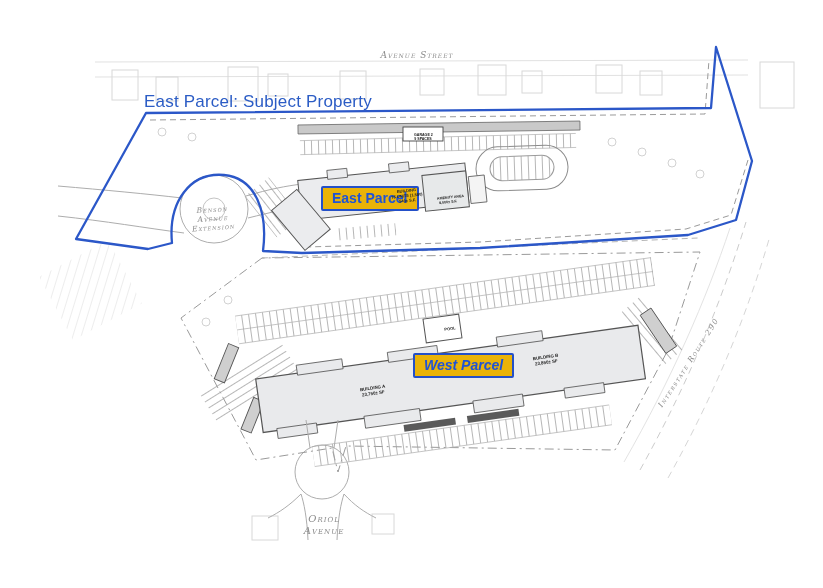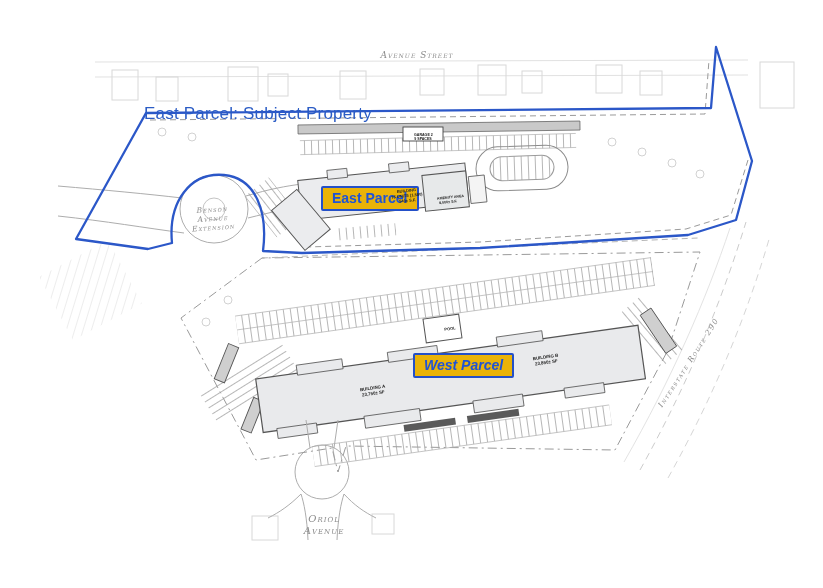--- a/index.html
+++ b/index.html
@@ -178,21 +178,21 @@
       <path d="M310,448 L306,420"></path>
         <path d="M334,448 L338,420"></path>
     </g>
 
     <path d="M146,113 L711,108 L716,47 L752,161 L736,220 L688,235 L480,248 L302,253 L263,251
              C268,212 256,178 224,175 C190,172 168,202 172,243 L148,249 L76,239 Z" fill="none" stroke="#2b57c8" stroke-width="2.3" stroke-linejoin="round"></path>
   </svg>
 
   <div class="lbl street street-sm" style="left:352px;top:50px;width:130px;">Avenue Street</div>
 
-  <div class="lbl subject-label" style="left:144px;top:104px;">East Parcel: Subject Property</div>
+  <div class="lbl subject-label" style="left:144px;top:92px;">East Parcel: Subject Property</div>
 
   <div class="parcel-tag" style="left:321px;top:186px;">East Parcel</div>
 
   <div class="parcel-tag" style="left:413px;top:353px;font-style:italic;">West Parcel</div>
 
   <div class="lbl street street-sm" style="left:184px;top:205px;width:58px;font-size:7.5px;transform:rotate(-4deg);">
     <div>Benson</div>
     <div>Avenue</div>
     <div>Extension</div>
   </div>

